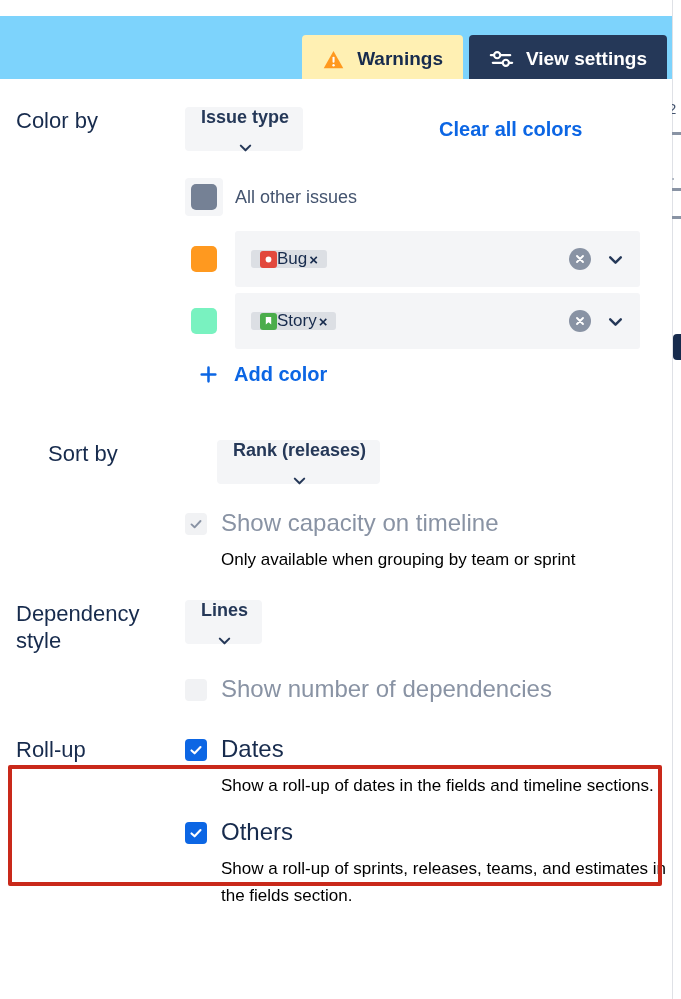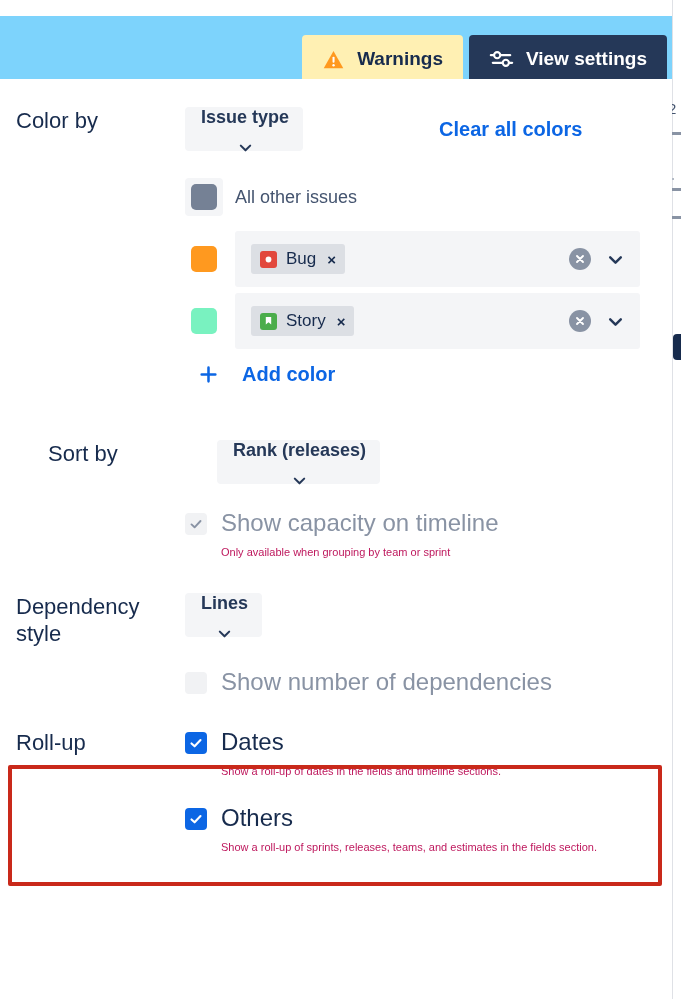--- a/index.html
+++ b/index.html
@@ -175,22 +175,21 @@
   .color-row-plain {
     flex: 1 1 auto;
     height: 56px;
     margin-left: 12px;
     display: flex;
     align-items: center;
   }
   .chip {
     display: inline-flex;
     align-items: center;
-    gap: 9px;
-    height: 30px;
+    height: 18px;
     padding: 0 9px;
     background: #dcdfe4;
     border-radius: 3px;
     font-size: 17px;
     color: #172b4d;
     cursor: pointer;
   }
   .chip-icon {
     width: 17px; height: 17px;
     border-radius: 3px;
@@ -219,21 +218,21 @@
   .clear-circle {
     width: 22px; height: 22px;
     border-radius: 50%;
     background: #8993a4;
     display: flex; align-items: center; justify-content: center;
     cursor: pointer;
   }
   .addcolor {
     display: inline-flex;
     align-items: center;
-    gap: 24px;
+    gap: 16px;
     margin-top: 8px;
     margin-left: 14px;
     cursor: pointer;
   }
 
   
   .cb-row {
     display: flex;
     align-items: flex-start;
     gap: 14px;
@@ -249,25 +248,25 @@
   .cb-on { background: #0c66e4; }
   .cb-disabled-on { background: #f1f2f4; }
   .cb-disabled-off { background: #f1f2f4; }
   .cb-label {
     font-size: 24px;
     color: #172b4d;
     line-height: 26px;
   }
   .cb-label-dim { color: #8993a4; }
   .cb-desc {
-    font-size: 11px;
-    color: #be185d;
+    font-size: 17px;
+    color: #000000;
     line-height: 27px;
     max-width: 450px;
-    margin-top: 3px;
+    margin-top: 10px;
   }
 
   
   .highlight-box {
     position: absolute;
     left: 8px; top: 765px;
     width: 654px; height: 121px;
     border: 4px solid #c9291a;
     border-radius: 2px;
     pointer-events: none;

